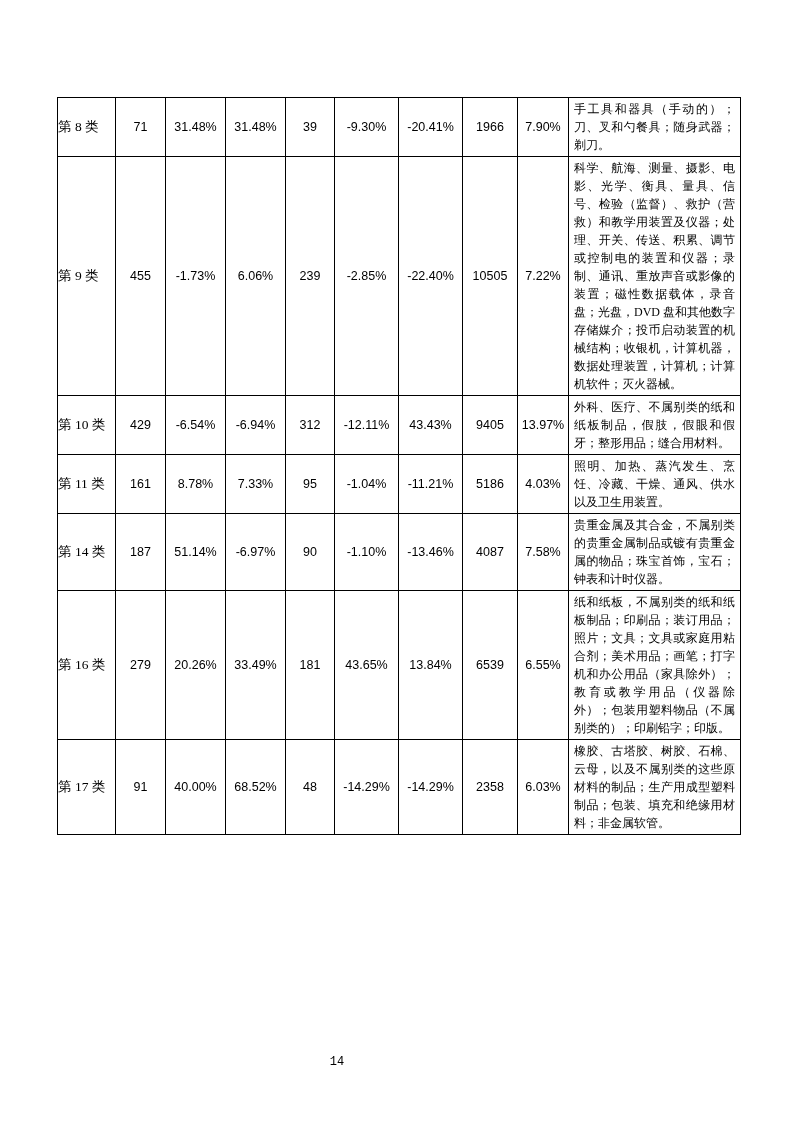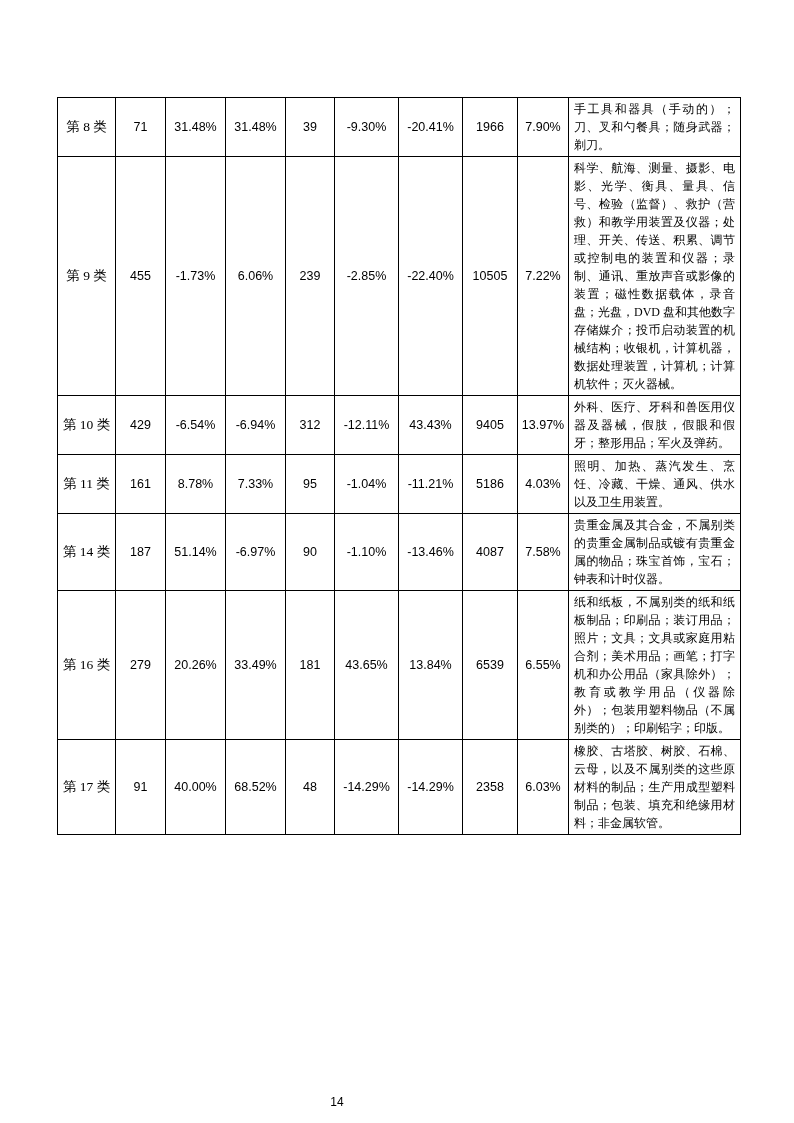--- a/index.html
+++ b/index.html
@@ -20,45 +20,45 @@
     width: 683px;
     border-collapse: collapse;
     table-layout: fixed;
   }
   table.cat-table td {
     border: 1px solid #000000;
     vertical-align: middle;
     overflow: hidden;
   }
   td.cat {
-    text-align: center;
+    text-align: left;
     font-size: 13.5px;
     white-space: nowrap;
     padding: 2px 0;
   }
   td.val {
     text-align: center;
     font-family: "Liberation Sans", "DejaVu Sans", sans-serif;
     font-size: 12.5px;
     padding: 2px 0;
   }
   td.desc {
     font-size: 12px;
     line-height: 18px;
     padding: 2px 5px;
     text-align: justify;
     text-justify: inter-ideograph;
   }
   .page-number {
     position: absolute;
-    top: 1095px;
+    top: 1055px;
     left: 0;
     width: 674px;
     text-align: center;
-    font-family: Liberation Sans, sans-serif;
+    font-family: Liberation Mono, monospace;
     font-size: 12px;
     color: #000000;
   }
 </style>
 </head>
 <body>
 
 <div class="page">
 
   <table class="cat-table">
@@ -102,21 +102,21 @@
         <tr>
       <td class="cat">第 10 类</td>
       <td class="val">429</td>
       <td class="val">-6.54%</td>
       <td class="val">-6.94%</td>
       <td class="val">312</td>
       <td class="val">-12.11%</td>
       <td class="val">43.43%</td>
       <td class="val">9405</td>
       <td class="val">13.97%</td>
-      <td class="desc">外科、医疗、牙科和兽医用仪器及器械，假肢，假眼和假牙；整形用品；军火及弹药。</td>
+      <td class="desc">外科、医疗、不属别类的纸和纸板制品，假肢，假眼和假牙；整形用品；缝合用材料。</td>
     </tr>
         <tr>
       <td class="cat">第 11 类</td>
       <td class="val">161</td>
       <td class="val">8.78%</td>
       <td class="val">7.33%</td>
       <td class="val">95</td>
       <td class="val">-1.04%</td>
       <td class="val">-11.21%</td>
       <td class="val">5186</td>

